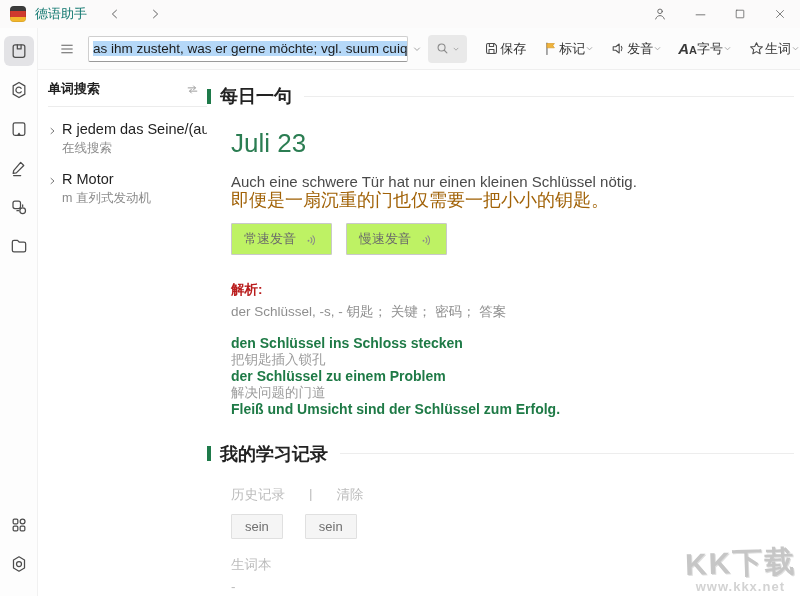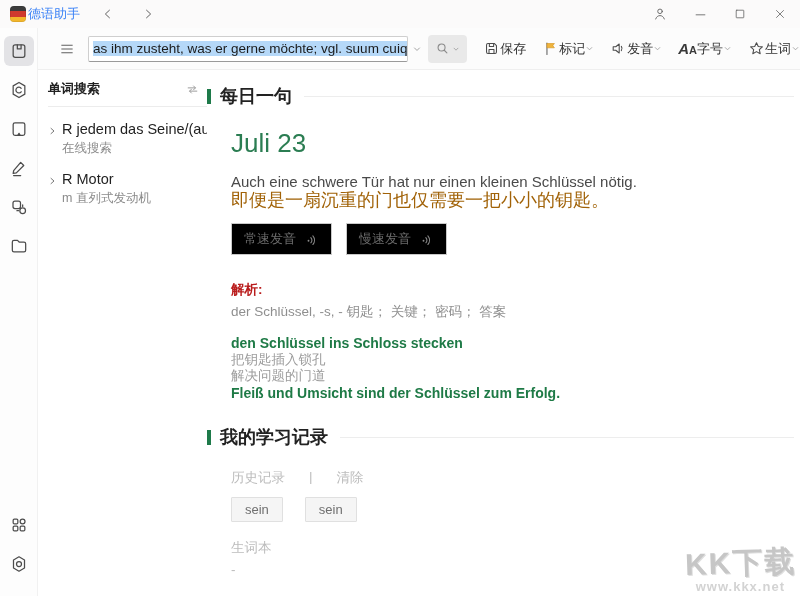--- a/index.html
+++ b/index.html
@@ -15,21 +15,21 @@
   
   .titlebar {
     height:28px; display:flex; align-items:center;
     background:#fbfafa; padding-left:10px;
   }
   .app-icon {
     width:16px; height:16px; border-radius:4px;
     background:linear-gradient(#3c3c3c 0%,#3c3c3c 32%,#cf3a2e 32%,#cf3a2e 66%,#f2b62c 66%,#f2b62c 100%);
     box-shadow:0 0 0 0.5px rgba(0,0,0,.15) inset;
   }
-  .app-title { font-size:13px; color:#3b82f6; margin-left:2px; }
+  .app-title { font-size:13px; color:#0f766e; margin-left:9px; }
   .nav-btn { width:24px; height:22px; display:grid; place-items:center; margin-left:16px; }
   .nav-btn:first-of-type { margin-left:22px; }
   .win-controls { margin-left:auto; display:flex; align-items:center; }
   .win-btn { width:40px; height:26px; display:grid; place-items:center; }
 
   
   .app-body { display:flex; height:568px; }
   .rail {
     width:38px; display:flex; flex-direction:column; align-items:center;
     padding-top:8px; padding-bottom:8px; background:#fdfdfd; border-right:1px solid #f1f1f1;
@@ -83,21 +83,21 @@
   .section-bar { width:4px; height:15px; background:#1e7a4a; flex:0 0 auto; }
   .section-title { font-size:18px; font-weight:bold; color:#222; margin-left:9px; white-space:nowrap; }
   .section-line { flex:1; height:1px; background:#ededed; margin-left:12px; margin-right:6px; }
   .indent { margin-left:24px; margin-right:10px; }
 
   .daily-date { margin-top:20px; font-size:26px; color:#2b7d52; }
   .daily-sentence { margin-top:13px; font-size:15px; color:#4a4a4a; line-height:19px; }
   .daily-trans { font-size:18px; color:#a16207; line-height:18px; }
   .speed-row { margin-top:14px; display:flex; gap:14px; }
   .speed-btn {
-    display:flex; align-items:center; gap:9px; border:1px solid #c9c9c9; background:#000000;
+    display:flex; align-items:center; gap:9px; border:1px solid #c9c9c9; background:#bef264;
     color:#6b6b6b; font-size:13px; padding:6px 12px; border-radius:1px;
   }
   .analysis-label { margin-top:26px; font-size:13.5px; font-weight:bold; color:#b91c1c; }
   .definition { margin-top:4px; font-size:13.5px; color:#8f8f8f; }
   .phrases { margin-top:14px; }
   .phrase-de { font-size:14px; font-weight:bold; color:#1e7a46; line-height:16.5px; }
   .phrase-zh { font-size:13.5px; color:#9c9c9c; line-height:16.5px; }
 
   .history-row { margin-top:20px; font-size:13.5px; color:#bcbcbc; display:flex; gap:24px; }
   .sein-row { margin-top:10px; display:flex; gap:22px; }
@@ -356,20 +356,21 @@
               </svg>
             </button>
           </div>
 
           <div class="analysis-label">解析:</div>
           <div class="definition">der Schlüssel, -s, - 钥匙； 关键； 密码； 答案</div>
 
           <div class="phrases">
             <div class="phrase-de">den Schlüssel ins Schloss stecken</div>
             <div class="phrase-zh">把钥匙插入锁孔</div>
+            <div class="phrase-de">der Schlüssel zu einem Problem</div>
             <div class="phrase-zh">解决问题的门道</div>
             <div class="phrase-de">Fleiß und Umsicht sind der Schlüssel zum Erfolg.</div>
           </div>
         </div>
 
         <div class="section-header" style="margin-top:24px;">
           <div class="section-bar"></div>
           <span class="section-title">我的学习记录</span>
           <div class="section-line"></div>
         </div>

